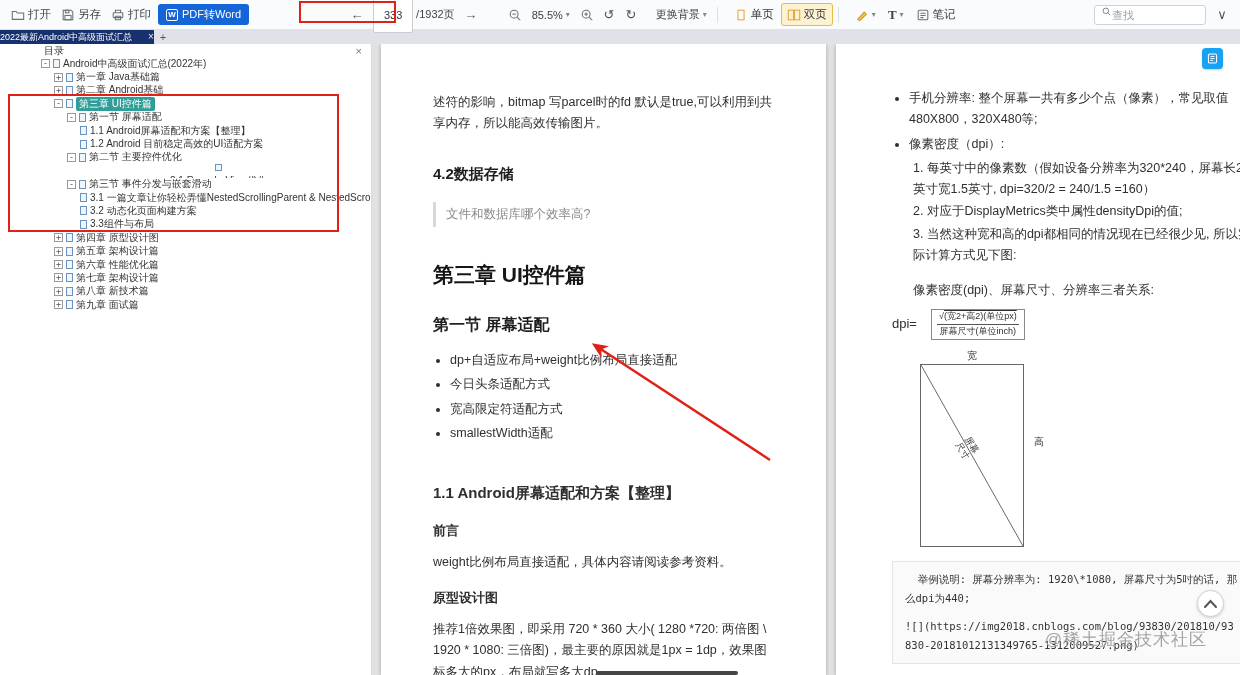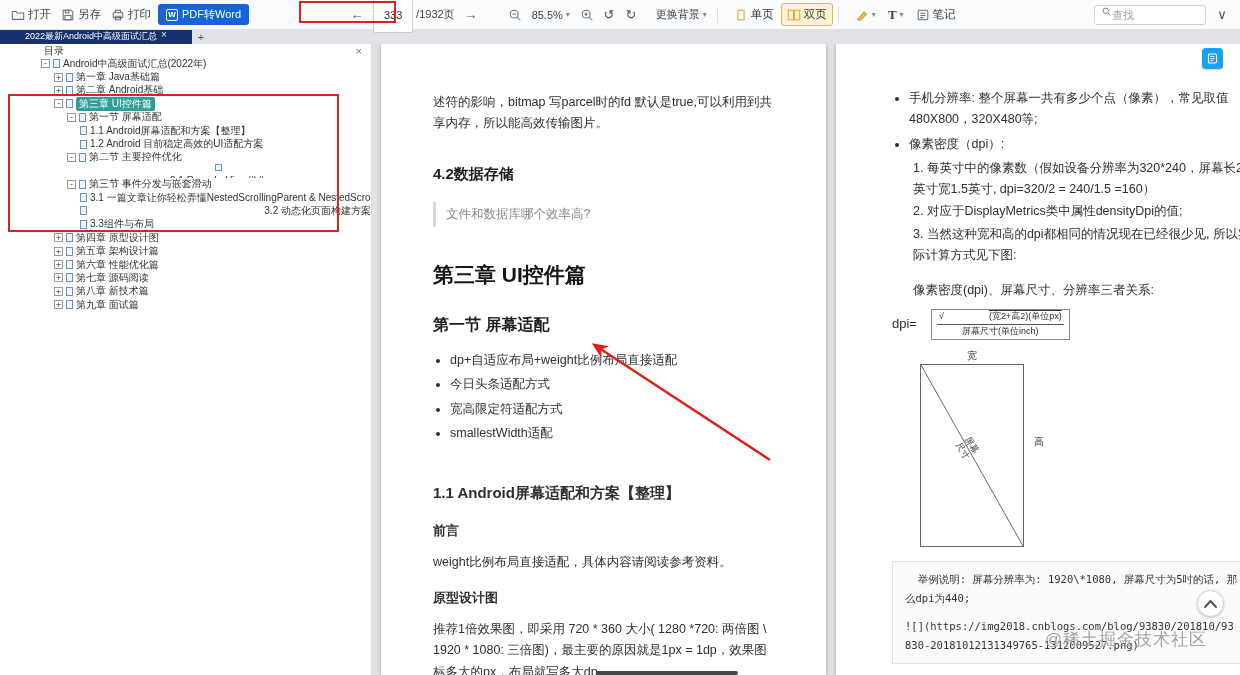--- a/index.html
+++ b/index.html
@@ -28,21 +28,21 @@
   .active-mode{background:#fdf3d1;border:1px solid #e9b949;border-radius:3px;}
   .anno-group{display:flex;align-items:center;margin-left:6px;gap:2px;}
   .t-ico{font-size:13px;font-weight:bold;color:#444;font-family:"Liberation Serif","DejaVu Serif",serif;}
   .search-wrap{margin-left:auto;display:flex;align-items:center;gap:6px;padding-right:2px;}
   .search-box{display:flex;width:112px;height:20px;border:1px solid #cfd3d8;border-radius:3px;background:#fff;padding:0 6px;}
   .search-input{border:none;outline:none;flex:1;min-width:0;font-size:11px;color:#333;background:transparent;}
   .search-input::placeholder{color:#9aa0a6;}
 
   
   .tabbar{height:14px;flex:0 0 14px;background:#dfe2e6;display:flex;align-items:stretch;}
-  .tab{display:flex;gap:4px;background:#16316e;color:#fff;font-size:9px;padding:0 25px;max-width:210px;cursor:pointer;}
+  .tab{display:flex;align-items:center;gap:16px;background:#16316e;color:#fff;font-size:9px;padding:0 0;max-width:210px;cursor:pointer;}
   .tab-title{white-space:nowrap;overflow:hidden;text-overflow:ellipsis;}
   .tab-close{font-size:10px;line-height:1;cursor:pointer;opacity:.9;}
   .tab-add{display:flex;align-items:center;justify-content:center;width:18px;color:#555;font-size:11px;cursor:pointer;}
 
   
   .main{flex:1;display:flex;min-height:0;}
   .sidebar{width:336px;flex:0 0 336px;background:#fff;border-right:1px solid #d8dadd;position:relative;overflow:hidden;margin-left:36px;}
   .sb-head{display:flex;align-items:center;justify-content:space-between;padding:2px 9px 1px 8px;font-size:10px;color:#333;height:13px;}
   .sb-close{font-size:11px;color:#777;cursor:pointer;line-height:1;}
   .tree{font-size:10px;color:#333;}
@@ -66,21 +66,21 @@
   .blist li{margin:0 0 3px;}
   .h3{font-size:15px;font-weight:bold;margin:36px 0 14px;}
   .h5{font-size:13px;font-weight:bold;margin:12px 0 10px;}
 
   .sub-line{margin:0 0 1px;padding-left:21px;}
   .relation{padding-left:21px;margin:14px 0 8px;}
   .formula{display:flex;align-items:center;gap:14px;margin:4px 0 10px;}
   .formula-lhs{font-size:13px;}
   .frac{display:inline-flex;flex-direction:column;align-items:center;border:1px solid #8a8a8a;padding:1px 5px;background:#fff;line-height:1.3;}
   .frac .num{display:flex;align-items:center;font-size:9px;border-bottom:1px solid #555;padding:0 2px 1px;}
-  .frac .radicand{text-decoration:overline;margin-left:45px;}
+  .frac .radicand{text-decoration:overline;}
   .frac .den{font-size:9px;padding-top:1px;}
   .diagram{position:relative;width:150px;margin:2px 0 14px 28px;font-size:10px;color:#333;line-height:1.2;}
   .diag-top{width:104px;text-align:center;margin-bottom:2px;}
   .diag-rect{position:relative;width:104px;height:183px;border:1px solid #666;}
   .diag-rect svg{position:absolute;inset:0;width:100%;height:100%;}
   .diag-label{position:absolute;left:36px;top:74px;width:22px;font-size:9px;transform:rotate(58deg);color:#333;}
   .diag-right{position:absolute;left:114px;top:86px;}
   .code-block{background:#fafafa;border:1px solid #e4e4e4;padding:8px 12px;margin:10px 0 16px;font-family:"DejaVu Sans Mono","Liberation Mono",monospace;font-size:10.5px;line-height:1.8;color:#333;}
   .code-block p{margin:0;white-space:pre-wrap;}
   .code-block .url{word-break:break-all;margin-top:10px;}
@@ -300,21 +300,21 @@
             <span class="doc-ico"></span>
             <span class="tree-label">第三节 事件分发与嵌套滑动</span>
           </div>
 
           <div class="tree-row leaf" style="padding-left: 44px;">
 
             <span class="doc-ico"></span>
             <span class="tree-label">3.1 一篇文章让你轻松弄懂NestedScrollingParent &amp; NestedScrollingChild</span>
           </div>
 
-          <div class="tree-row leaf" style="padding-left: 44px; justify-content: space-between;">
+          <div class="tree-row leaf" style="padding-left: 44px;">
 
             <span class="doc-ico"></span>
             <span class="tree-label">3.2 动态化页面构建方案</span>
           </div>
 
           <div class="tree-row leaf" style="padding-left: 44px;">
 
             <span class="doc-ico"></span>
             <span class="tree-label">3.3组件与布局</span>
           </div>
@@ -333,21 +333,21 @@
 
           <div class="tree-row" style="padding-left: 18px;">
             <span class="toggle">+</span>
             <span class="doc-ico"></span>
             <span class="tree-label">第六章 性能优化篇</span>
           </div>
 
           <div class="tree-row" style="padding-left: 18px;">
             <span class="toggle">+</span>
             <span class="doc-ico"></span>
-            <span class="tree-label">第七章 源码阅读</span>
+            <span class="tree-label">第七章 架构设计篇</span>
           </div>
 
           <div class="tree-row" style="padding-left: 18px;">
             <span class="toggle">+</span>
             <span class="doc-ico"></span>
             <span class="tree-label">第八章 新技术篇</span>
           </div>
 
           <div class="tree-row" style="padding-left: 18px;">
             <span class="toggle">+</span>

